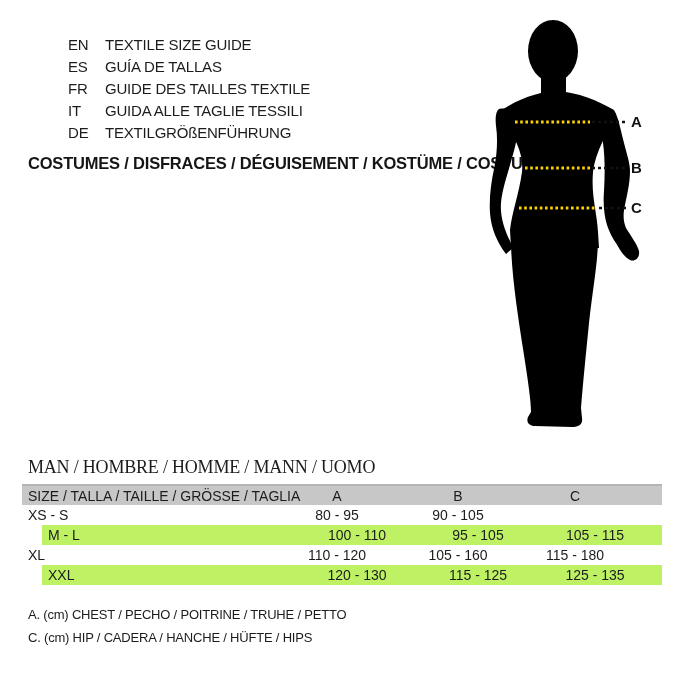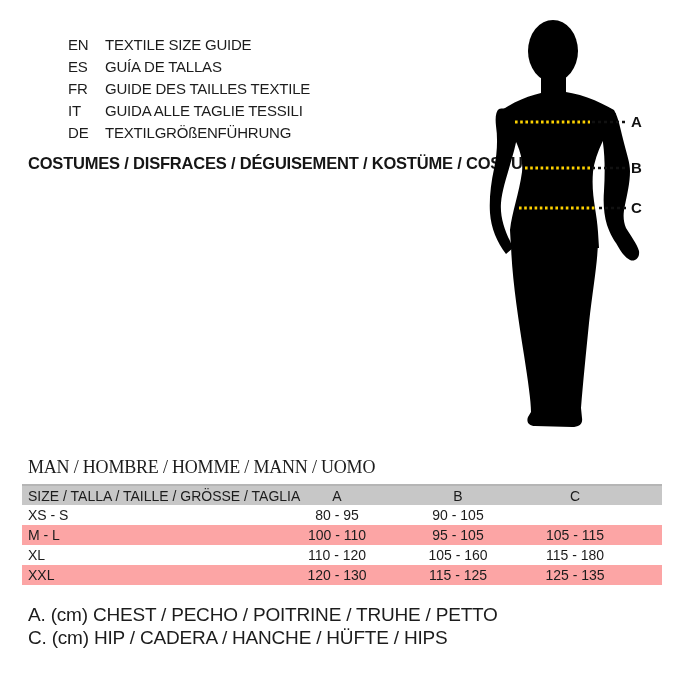--- a/index.html
+++ b/index.html
@@ -25,26 +25,26 @@
   .figure { position:absolute; left:485px; top:15px; }
   .figure text { font-family:"Liberation Sans", sans-serif; font-weight:bold; font-size:15px; fill:#111; }
 
   
   .section-title { position:absolute; left:28px; top:457px; font-size:18px; letter-spacing:-0.2px;font-family:Liberation Serif, serif; }
 
   
   .tbl { position:absolute; left:22px; top:484px; width:640px; border-top:2px solid #b5b5b5; font-size:14px; }
   .tr { display:grid; grid-template-columns:250px 130px 112px 122px; height:20px; align-items:center; }
   .tr.head { height:19px; background:#c7c7c7; }
-  .tr.alt { background:#fca5a5; }
+  .tr.alt { background:#bef264;margin-left:20px; }
   .td.size { padding-left:6px; text-align:left; white-space:nowrap; }
   .td.num { text-align:center; white-space:nowrap; }
 
   
-  .legend { position:absolute; left:28px; top:604px; font-size:19px; line-height:22.5px; letter-spacing:-0.2px; }
+  .legend { position:absolute; left:28px; top:604px; font-size:13px; line-height:22.5px; letter-spacing:-0.2px; }
 </style>
 </head>
 <body>
 
 <div class="page">
 
   <div class="lang-list">
     <div class="lang-row">
       <span class="lang-code">EN</span>
       <span class="lang-label">TEXTILE SIZE GUIDE</span>

